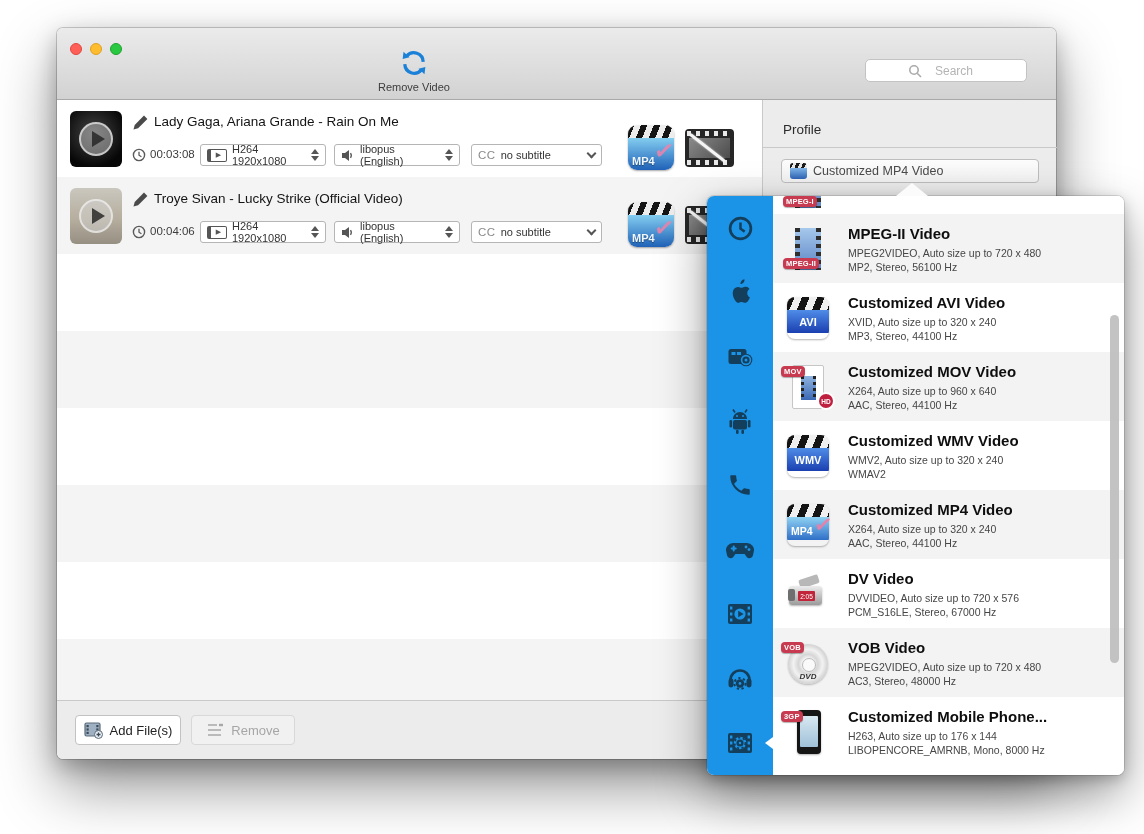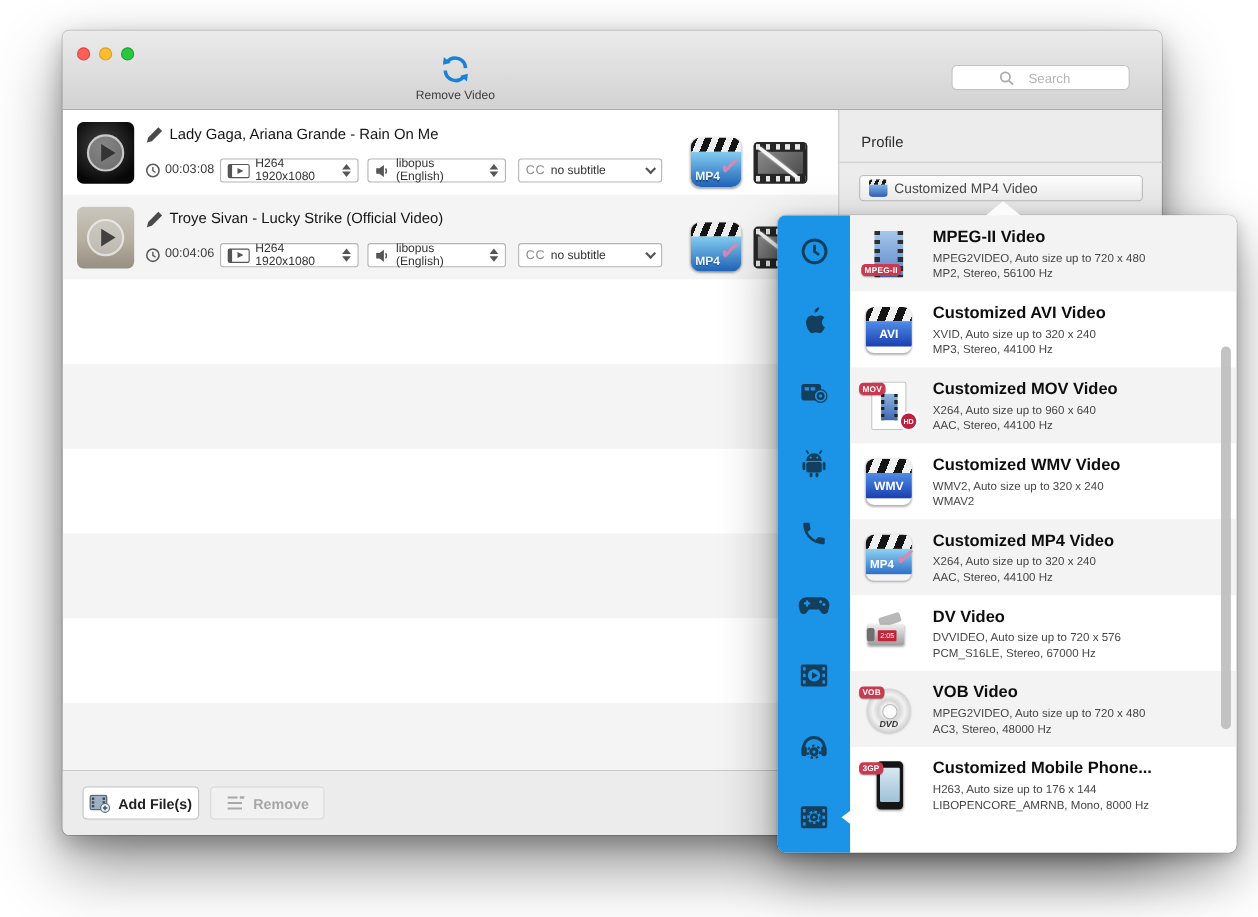--- a/index.html
+++ b/index.html
@@ -99,21 +99,21 @@
                  background:linear-gradient(#fdfdfd,#f1f1f1); border:1px solid #bdbdbd; border-radius:4px;
                  display:flex; align-items:center; font-size:12.5px; color:#4a4a4a; padding:0 8px; gap:6px; }
   .clap-micro { width:17px; height:16px; border-radius:3px; overflow:hidden; flex:0 0 auto; }
   .clap-micro .t { height:5px; background:repeating-linear-gradient(112deg,#1a1a1a 0 3px,#e8e8e8 3px 6px); }
   .clap-micro .b { height:11px; background:linear-gradient(#7fb6ea,#2f62b4); }
 
   
   #footer { position:absolute; left:0; bottom:0; width:100%; height:59px; background:#ececec;
             border-top:1px solid #c9c9c9; border-radius:0 0 6px 6px; }
   .foot-btn { position:absolute; top:14px; height:30px; border-radius:4px; display:flex;
-              align-items:center; justify-content:center; gap:7px; font-size:13px;font-weight:bold; }
+              align-items:center; justify-content:center; gap:7px; font-size:13px; }
   #add-btn { left:18px; width:106px; background:#fff; border:1px solid #c2c2c2; color:#222; }
   #remove-btn { left:134px; width:104px; background:#f1f1f1; border:1px solid #d8d8d8; color:#a6a6a6; }
 
   
   #popover { position:absolute; left:707px; top:196px; width:417px; height:579px; z-index:50;
              border-radius:7px; background:#fff;
              box-shadow:0 0 0 1px rgba(0,0,0,.12), 0 20px 50px rgba(0,0,0,.4), 0 4px 14px rgba(0,0,0,.22); }
   #pop-arrow { position:absolute; left:189px; top:-13px; width:0; height:0;
                border-left:16px solid transparent; border-right:16px solid transparent;
                border-bottom:13px solid #fbfbfb; }
@@ -475,20 +475,26 @@
         <circle cx="14" cy="13" r="3.6" fill="#143f5c"></circle>
         <circle cx="14" cy="13" r="5.4" fill="none" stroke="#143f5c" stroke-width="1.8" stroke-dasharray="2.2 2.4"></circle>
         <circle cx="14" cy="13" r="1.2" fill="#1b93e6"></circle>
       </svg>
       <div class="cat-pointer"></div>
     </div>
   </div>
 
   <div id="profile-list">
 
+    <div id="p-partial">
+      <div class="p-icon">
+        <div class="strip"></div>
+        <span class="redbadge badge-bl">MPEG-I</span>
+      </div>
+    </div>
 
     <div class="p-item alt">
       <div class="p-icon">
         <div class="strip"></div>
         <span class="redbadge badge-bl">MPEG-II</span>
       </div>
       <div class="p-name">MPEG-II Video</div>
       <div class="p-d1">MPEG2VIDEO, Auto size up to 720 x 480</div>
       <div class="p-d2">MP2, Stereo, 56100 Hz</div>
     </div>

